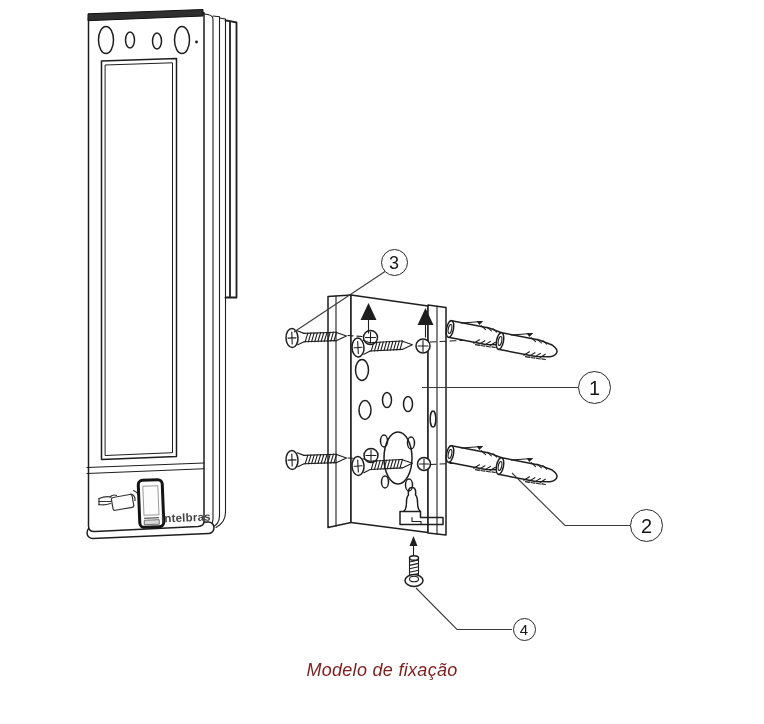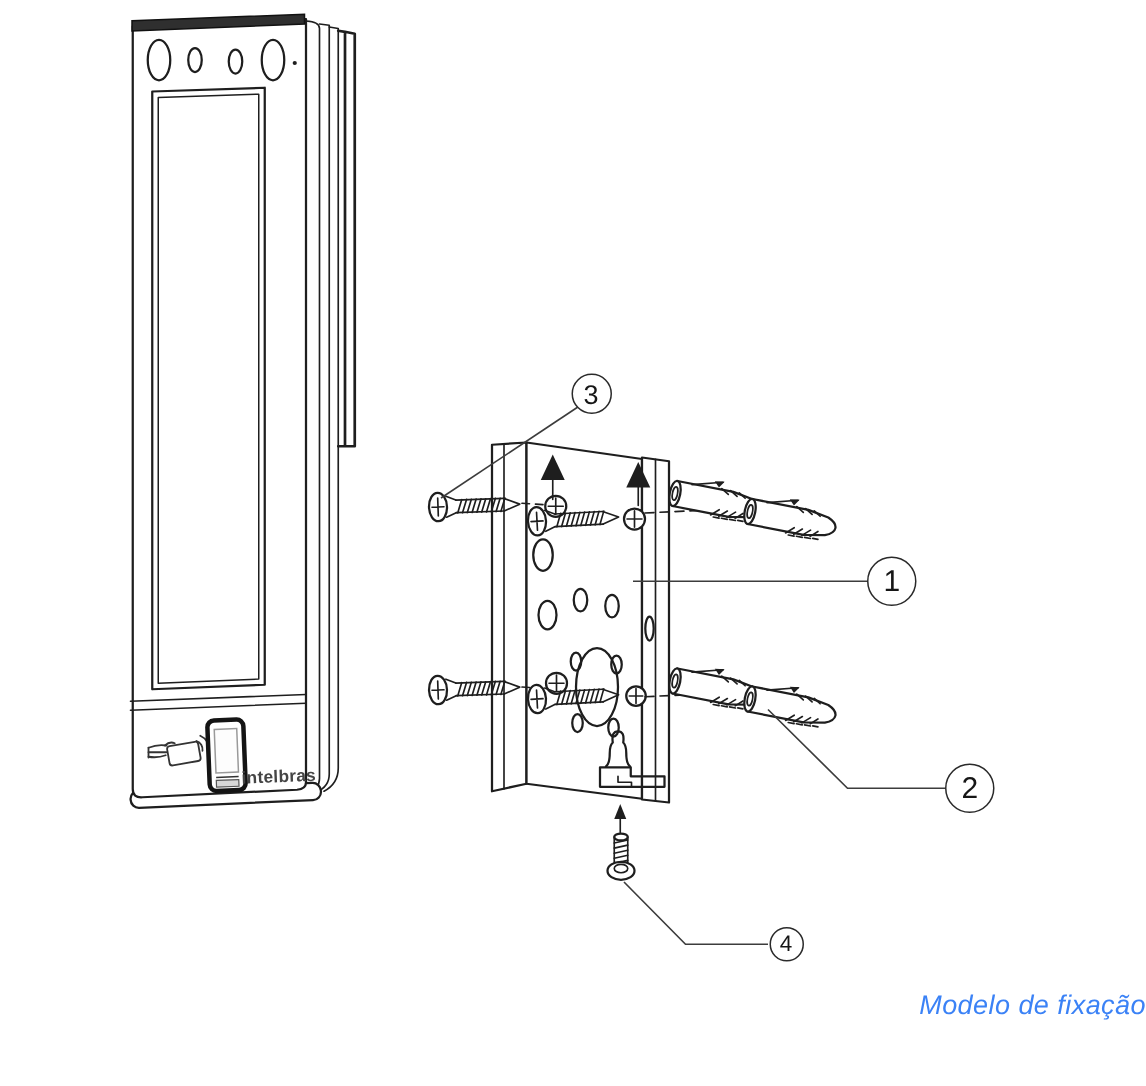--- a/index.html
+++ b/index.html
@@ -12,22 +12,22 @@
   .ink-thin{stroke:#1e1e1e;stroke-width:1.1;fill:none;stroke-linecap:round;stroke-linejoin:round;}
   .ink-fillw{stroke:#1e1e1e;stroke-width:1.5;fill:#ffffff;stroke-linejoin:round;}
   .ink-dark{fill:#1e1e1e;stroke:none;}
   .leader{stroke:#3c3c3c;stroke-width:1.1;fill:none;}
   .callout{
     position:absolute;box-sizing:border-box;border:1.7px solid #2a2a2a;border-radius:50%;
     display:flex;align-items:center;justify-content:center;background:#ffffff;
     color:#161616;font-weight:400;line-height:1;
   }
   .caption{
-    position:absolute;left:0;right:0;top:660px;text-align:right;
-    font-style:italic;font-size:18px;letter-spacing:.3px;color:#3b82f6;
+    position:absolute;left:0;right:0;top:660px;text-align:center;
+    font-style:italic;font-size:18px;letter-spacing:.3px;color:#7f1d1d;
   }
   .brand-text{
     font-family:"Liberation Sans",sans-serif;font-weight:bold;font-size:11.5px;
     fill:#454545;letter-spacing:.2px;
   }
 </style>
 </head>
 <body>
 
 <div class="stage">

